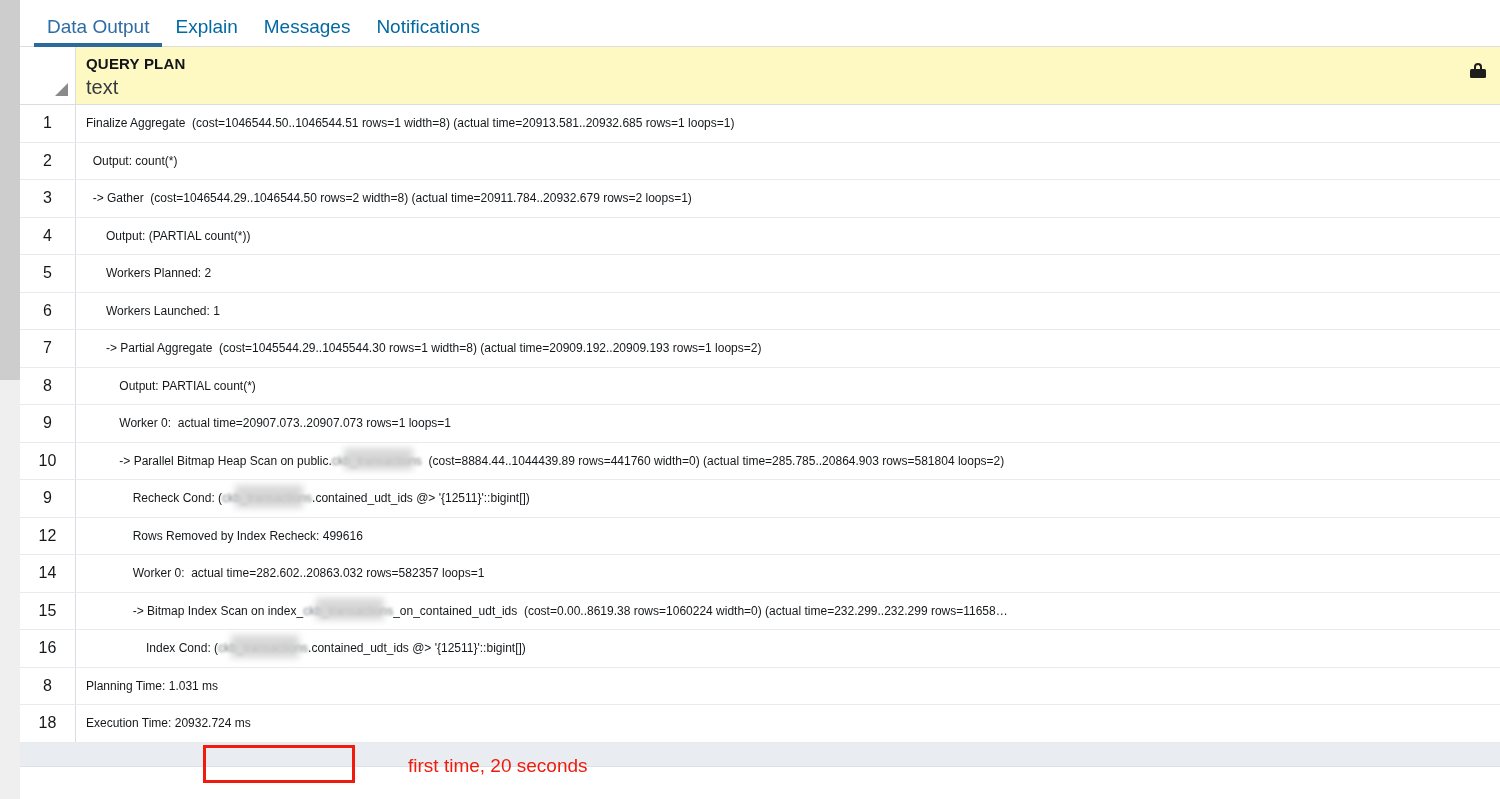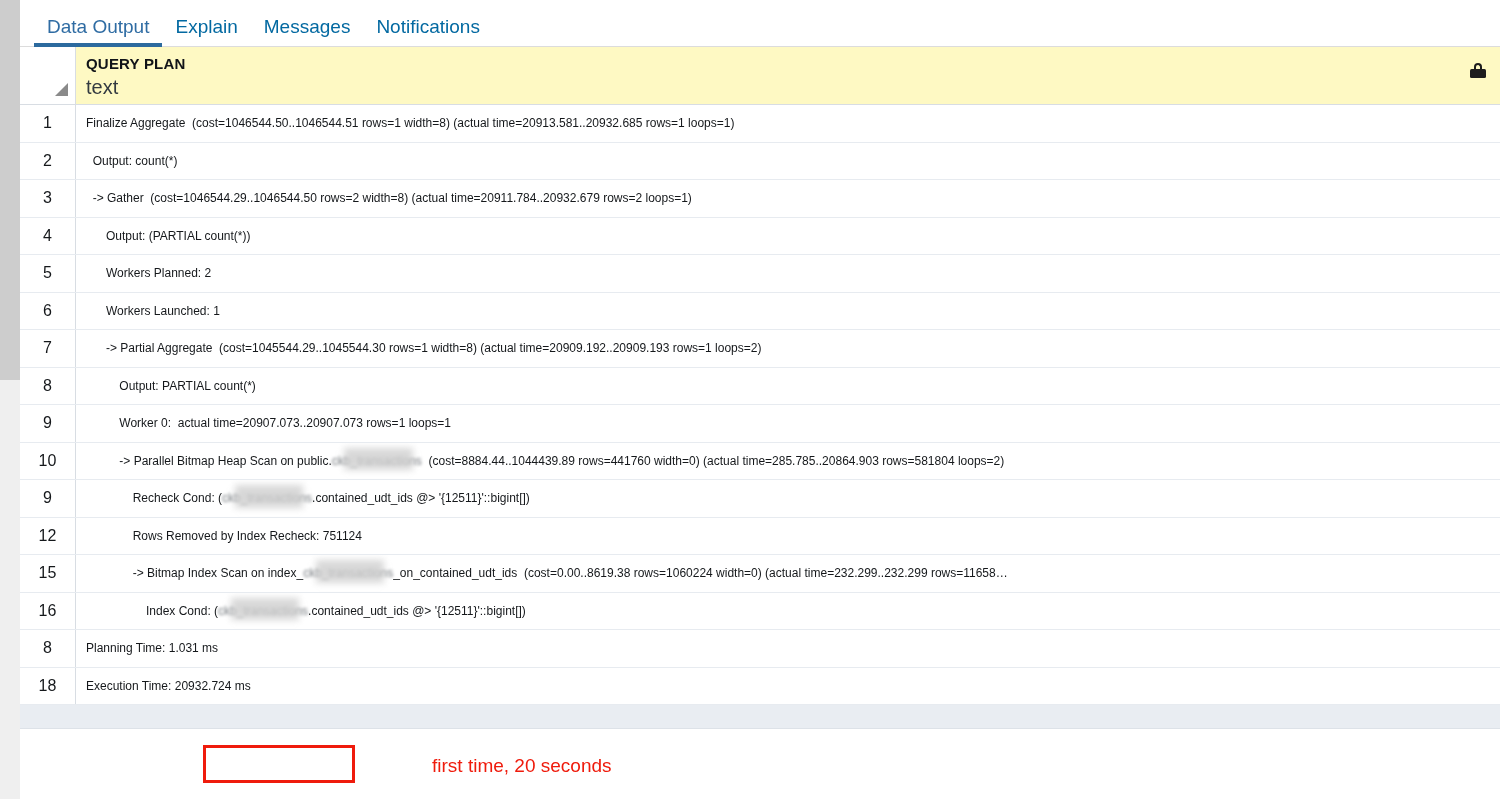--- a/index.html
+++ b/index.html
@@ -198,21 +198,21 @@
     left: 203px;
     top: 745px;
     width: 152px;
     height: 38px;
     border: 3px solid #ef1b0c;
     background: transparent;
     pointer-events: none;
   }
   .anno-text {
     position: absolute;
-    left: 432px;
+    left: 408px;
     top: 755px;
     font-size: 19px;
     color: #ef1b0c;
     white-space: nowrap;
   }
 </style>
 </head>
 <body>
 
 <div id="app">
@@ -286,21 +286,25 @@
         <div class="row">
           <div class="num">10</div>
           <div class="cell"><span>          -&gt; Parallel Bitmap Heap Scan on public.</span><span class="redact">ckb_transactions</span><span>  (cost=8884.44..1044439.89 rows=441760 width=0) (actual time=285.785..20864.903 rows=581804 loops=2)</span></div>
         </div>
         <div class="row">
           <div class="num">9</div>
           <div class="cell"><span>              Recheck Cond: (</span><span class="redact">ckb_transactions</span><span>.contained_udt_ids @&gt; '{12511}'::bigint[])</span></div>
         </div>
         <div class="row">
           <div class="num">12</div>
-          <div class="cell">              Rows Removed by Index Recheck: 751124</div>
+          <div class="cell">              Rows Removed by Index Recheck: 499616</div>
+        </div>
+        <div class="row">
+          <div class="num">14</div>
+          <div class="cell">              Worker 0:  actual time=282.602..20863.032 rows=582357 loops=1</div>
         </div>
         <div class="row">
           <div class="num">15</div>
           <div class="cell"><span>              -&gt; Bitmap Index Scan on index_</span><span class="redact">ckb_transactions</span><span>_on_contained_udt_ids  (cost=0.00..8619.38 rows=1060224 width=0) (actual time=232.299..232.299 rows=11658…</span></div>
         </div>
         <div class="row">
           <div class="num">16</div>
           <div class="cell"><span>                  Index Cond: (</span><span class="redact">ckb_transactions</span><span>.contained_udt_ids @&gt; '{12511}'::bigint[])</span></div>
         </div>
         <div class="row">

